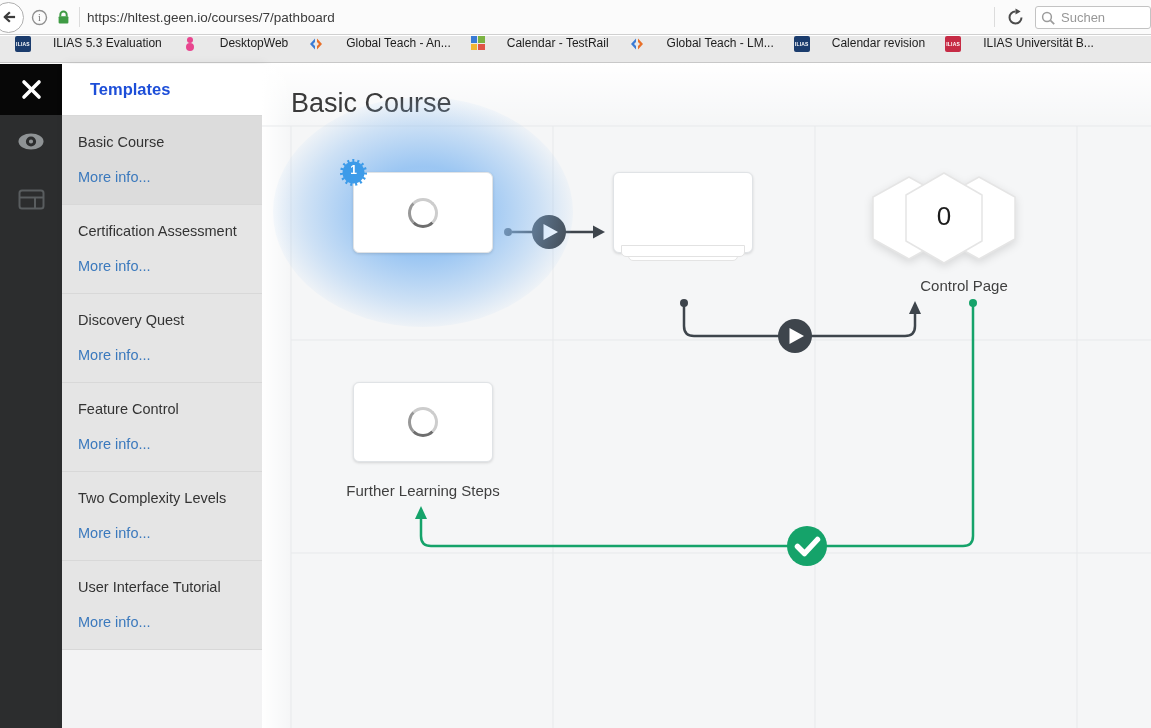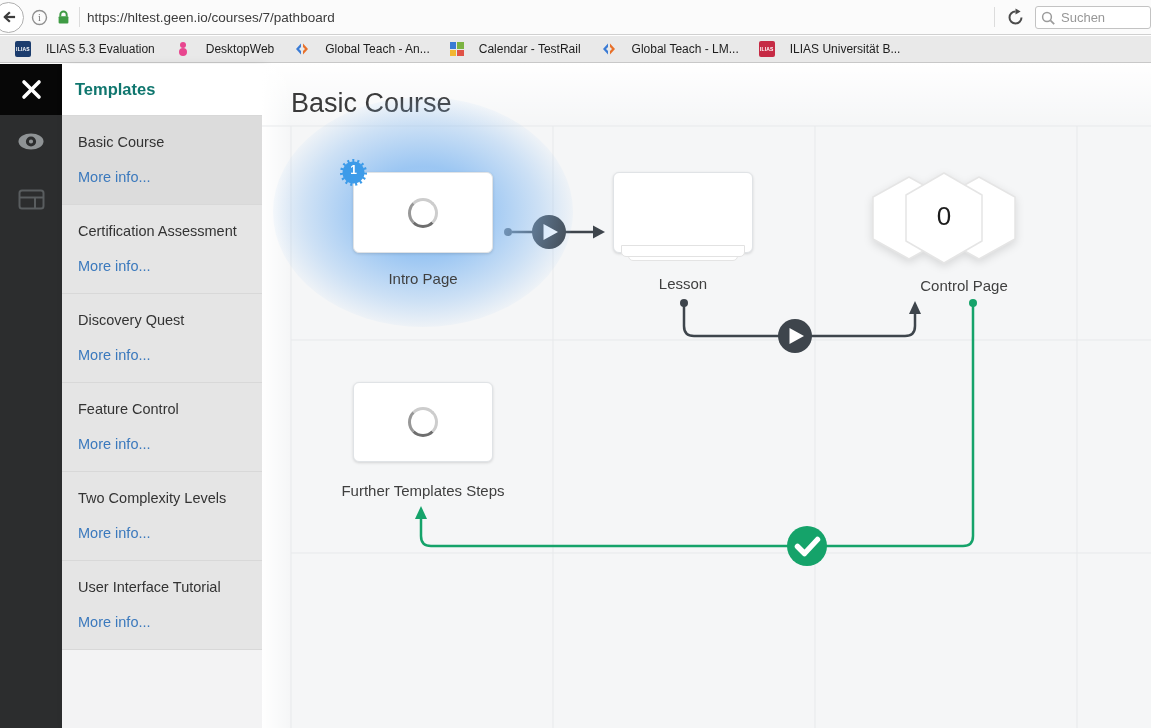--- a/index.html
+++ b/index.html
@@ -24,21 +24,21 @@
   .reload-btn{flex:0 0 auto;display:flex;align-items:center;justify-content:center;width:26px;height:26px;}
   .search-box{flex:0 0 auto;width:116px;height:23px;border:1px solid #c3c3c3;border-radius:3px;background:#fff;
     position:relative;margin-right:0;}
   .search-box input{position:absolute;left:25px;top:1px;right:3px;bottom:1px;border:none;outline:none;
     font:13px "Liberation Sans",sans-serif;color:#701a75;background:transparent;width:86px;}
   .search-box input::placeholder{color:#979797;}
   .search-glass{position:absolute;left:5px;top:4px;}
 
   .bookmarks{position:absolute;left:0;top:36px;width:1151px;height:27px;background:#e9e9e9;
     border-bottom:1px solid #c8c8c8;display:flex;align-items:center;padding-left:5px;overflow:hidden;}
-  .bm{display:flex;align-items:center;gap:15px;padding:0 10px;height:100%;flex:0 0 auto;cursor:default;}
+  .bm{display:flex;gap:22px;padding:0 10px;height:100%;flex:0 0 auto;cursor:default;}
   .bm-label{font-size:12px;color:#1d1d1d;white-space:nowrap;}
   .ico-ilias{width:16px;height:16px;border-radius:2px;background:var(--ilias-navy);color:#fff;
     font-size:5px;font-weight:bold;display:flex;align-items:center;justify-content:center;letter-spacing:.2px;}
   .ico-ilias.red{background:var(--ilias-red);}
   .ico-pink{width:16px;height:16px;position:relative;}
   .ico-pink i{position:absolute;left:5px;top:1px;width:6px;height:6px;border-radius:50%;background:var(--pink);}
   .ico-pink b{position:absolute;left:4px;top:7px;width:8px;height:8px;border-radius:50%;background:var(--pink);}
   .ico-grid{width:14px;height:14px;display:grid;grid-template-columns:1fr 1fr;grid-template-rows:1fr 1fr;gap:1px;}
   .ico-grid i{display:block;}
   .ico-grid i:nth-child(1){background:var(--tile-blue);}
@@ -48,21 +48,21 @@
 
   
   .rail{position:absolute;left:0;top:64px;width:62px;height:664px;background:#2c2d2e;}
   .rail .close-block{height:51px;background:#070707;display:flex;align-items:center;justify-content:center;cursor:pointer;}
   .rail .rail-icon{display:flex;justify-content:center;cursor:pointer;}
   .rail .eye{margin-top:17px;}
   .rail .board{margin-top:38px;}
 
   .panel{position:absolute;left:62px;top:64px;width:200px;height:664px;background:#fff;
     box-shadow:3px 0 10px rgba(0,0,0,.07);display:flex;flex-direction:column;}
-  .panel-header{height:51px;padding:16px 13px 0;font-size:16.5px;font-weight:bold;color:#0f766e;}
+  .panel-header{height:51px;padding:16px 28px 0;font-size:16.5px;font-weight:bold;color:#1d4ed8;}
   .tpl-item{height:89px;padding:18px 16px 0;border-top:1px solid #d8d8d8;cursor:pointer;background:#e5e5e5;}
   .tpl-item:first-of-type{border-top:none;}
   .tpl-item.selected{background:var(--selected-bg);}
   .tpl-title{font-size:14.5px;color:#333;}
   .tpl-link{font-size:14.5px;color:var(--link);margin-top:19px;cursor:pointer;}
   .panel-footer{flex:1;background:#f3f3f4;border-top:1px solid #d8d8d8;}
 
   
   .main{position:absolute;left:262px;top:64px;width:889px;height:664px;background:#f5f6f7;overflow:hidden;}
   .main-left-fade{position:absolute;left:0;top:0;width:29px;height:100%;
@@ -176,20 +176,24 @@
     <span class="bm-label">Calendar - TestRail</span>
   </div>
   <div class="bm">
     <svg width="16" height="16" viewBox="0 0 16 16">
       <path d="M7,2.5 L2,8 L7,13.5 L7,10 L5,8 L7,6 Z" fill="var(--compass-blue)"></path>
       <path d="M9,2.5 L14,8 L9,13.5 L9,10 L11,8 L9,6 Z" fill="var(--compass-orange)"></path>
     </svg>
     <span class="bm-label">Global Teach - LM...</span>
   </div>
   <div class="bm">
+    <span class="ico-ilias">ILIAS</span>
+    <span class="bm-label">Calendar revision</span>
+  </div>
+  <div class="bm">
     <span class="ico-ilias red">ILIAS</span>
     <span class="bm-label">ILIAS Universität B...</span>
   </div>
   <div class="bm">
     
     
   </div>
 </div>
 
 <div class="rail">
@@ -296,32 +300,30 @@
   <div class="node-card card-intro">
     <span class="badge">
       <svg width="29" height="29" viewBox="0 0 29 29">
         <circle class="badge-serration" cx="14.5" cy="14.5" r="12"></circle>
         <circle class="badge-core" cx="14.5" cy="14.5" r="11"></circle>
       </svg>
       <span class="num">1</span>
     </span>
     <div class="spinner"></div>
   </div>
-  <div class="node-label lbl-intro">Intro Page</div>
 
   <div class="node-card card-lesson"></div>
-  <div class="node-label lbl-lesson">Lesson</div>
 
   <div class="hex-wrap">
     <svg class="hex-svg" width="170" height="130" viewBox="0 0 170 130">
       <path class="hex" d="M50,24 L86,44 L86,86 L50,106 L14,86 L14,44 Z"></path>
       <path class="hex" d="M120,24 L156,44 L156,86 L120,106 L84,86 L84,44 Z"></path>
       <path class="hex" d="M85,20 L123,42 L123,88 L85,110 L47,88 L47,42 Z"></path>
     </svg>
   </div>
   <div class="hex-count">0</div>
   <div class="node-label lbl-control">Control Page</div>
 
   <div class="node-card card-further">
     <div class="spinner"></div>
   </div>
-  <div class="node-label lbl-further">Further Templates Steps</div>
+  <div class="node-label lbl-further">Further Learning Steps</div>
 </div>
 
 </body></html>

